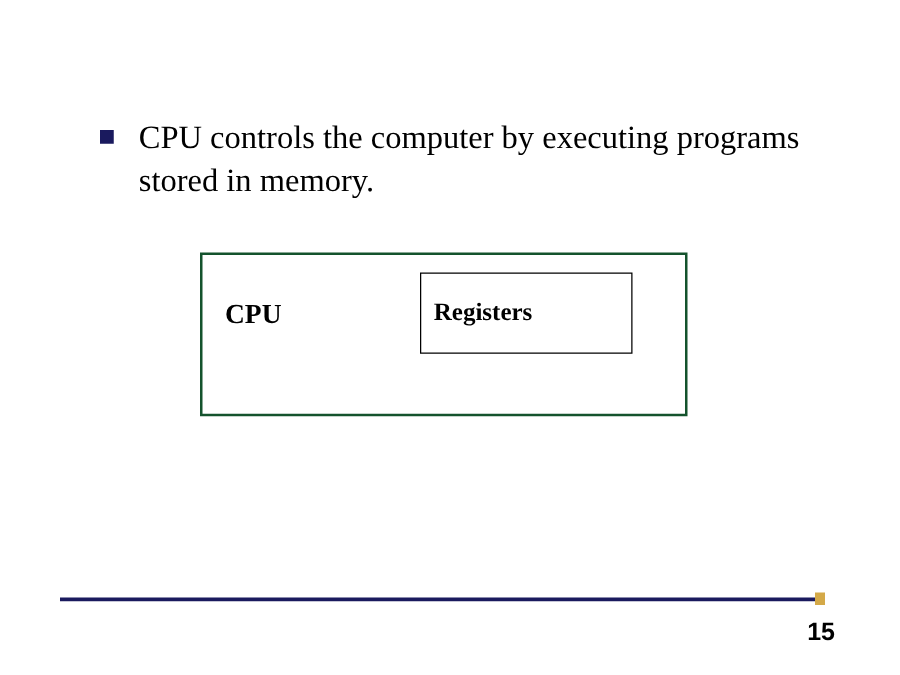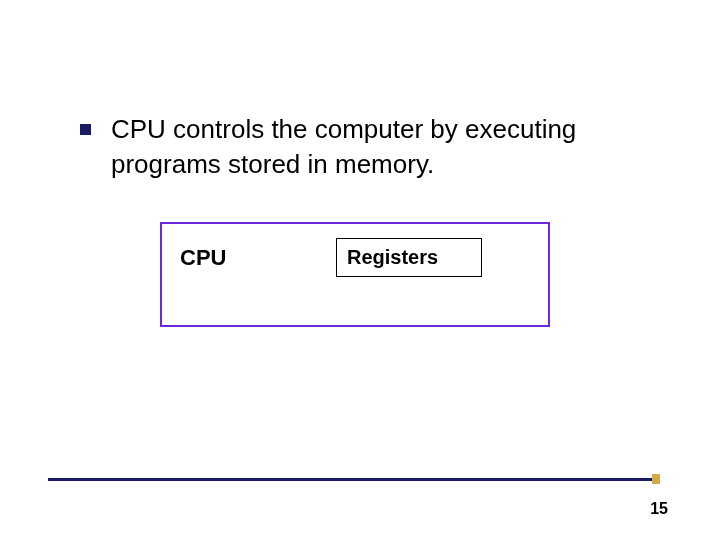--- a/index.html
+++ b/index.html
@@ -44,23 +44,24 @@
     }
     .title-accent {
       position: absolute;
       left: 0;
       top: -24px;
       width: 14px;
       height: 26px;
       background: #d4a948;
     }
     .content {
-      margin-top: 92px;
+      margin-top: 72px;
       margin-left: 40px;
       margin-right: 10px;
+      font-family: Liberation Serif, serif;
     }
     .bullet-row {
       display: flex;
       align-items: flex-start;
       gap: 20px;
     }
     .bullet-square {
       width: 11px;
       height: 11px;
       background: #1a1a5e;
@@ -69,42 +70,42 @@
     }
     .bullet-text {
       font-size: 26px;
       color: #000;
       line-height: 1.35;
     }
     .diagram {
       margin-top: 40px;
       margin-left: 80px;
       width: 390px;
-      border: 2px solid #6d28d9;
+      border: 2px solid #14532d;
       padding: 14px 18px 22px 18px;
     }
     .diagram-top {
       display: flex;
       align-items: center;
       gap: 36px;
       margin-bottom: 26px;
     }
     .cpu-label {
       font-size: 22px;
       font-weight: bold;
       color: #000;
       width: 120px;
     }
     .reg-box {
       border: 1px solid #000;
-      padding: 7px 10px;
+      padding: 20px 10px;
       font-size: 20px;
       font-weight: bold;
       color: #000;
-      width: 146px;
+      width: 170px;
     }
     .diagram-bottom {
       display: flex;
       align-items: center;
       gap: 36px;
     }
     .alu-box {
       border: 1px solid #000;
       padding: 6px 12px;
       font-size: 20px;
@@ -140,21 +141,21 @@
       right: 0;
       top: -4px;
       width: 8px;
       height: 10px;
       background: #d4a948;
     }
     .page-number {
       position: absolute;
       bottom: 22px;
       right: 52px;
-      font-size: 16px;
+      font-size: 20px;
       font-weight: bold;
       color: #000;
     }
   </style>
 </head>
 <body>
 
 <div class="slide">
 
 

